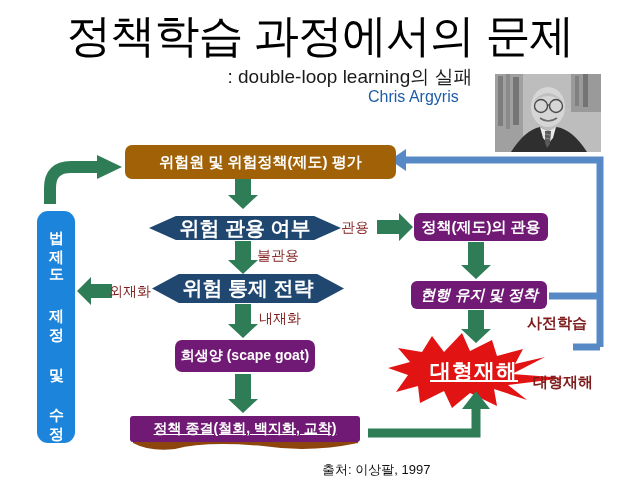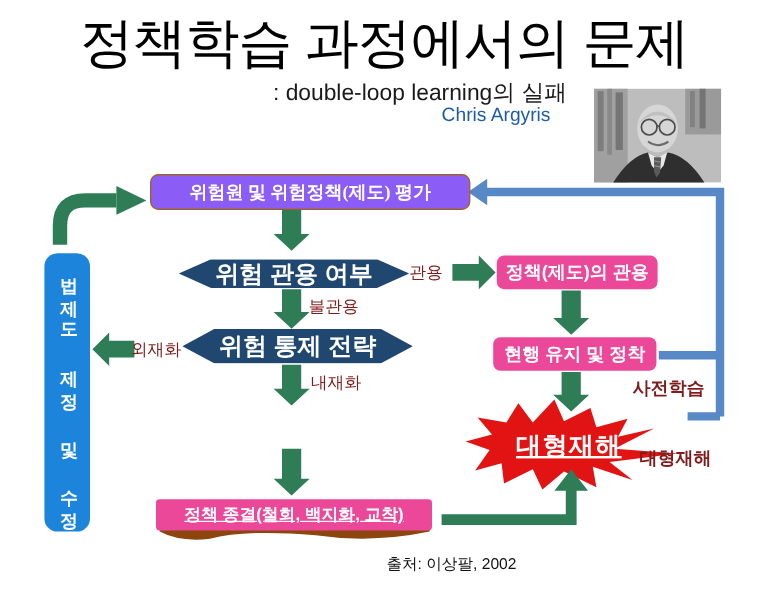--- a/index.html
+++ b/index.html
@@ -17,23 +17,23 @@
   svg.connectors { position:absolute; top:0; left:0; z-index:1; }
   .g-fill { fill:#2E7D56; }
   .g-stroke { stroke:#2E7D56; fill:none; }
   .b-stroke { stroke:#5689C6; fill:none; }
   .b-fill { fill:#5689C6; }
   .burst { fill:#E21313; }
   .wave { fill:#8C450C; }
 
   .box { position:absolute; display:flex; align-items:center; justify-content:center;
          color:#fff; font-weight:bold; white-space:nowrap; z-index:2; }
-  .navy { background:#8b5cf6; border:1px solid #a16207; border-radius:7px; font-size:15px;font-family:Liberation Serif, serif; }
+  .navy { background:#a16207; border:3px solid #a16207; border-radius:7px; font-size:15px; }
   .hex  { background:#1F4770; clip-path:polygon(0 50%,14% 0,86% 0,100% 50%,86% 100%,14% 100%); font-size:20px; }
-  .brown { background:#ec4899; border-radius:6px; font-size:15px; }
+  .brown { background:#701a75; border-radius:6px; font-size:15px; }
 
   .law-box { position:absolute; left:37px; top:211px; width:38px; height:232px;
              background:#1C85DB; border-radius:11px; display:flex; align-items:center; justify-content:center; z-index:2; }
   .law-box span { writing-mode:vertical-rl; text-orientation:upright; color:#fff;
                   font-weight:bold; font-size:15px; letter-spacing:4px; }
 
   .label { position:absolute; color:#7f1d1d; font-size:14px; z-index:2; white-space:nowrap; }
   .label.bold { font-weight:bold; font-size:15px; }
 
   .burst-text { position:absolute; left:400px; top:357px; width:118px; text-align:right;
@@ -100,35 +100,36 @@
     <path class="g-stroke" stroke-width="9" d="M368 433 H476 V406"></path>
     <path class="g-fill" d="M462 409 H490 L476 391 Z"></path>
   </svg>
 
   <div class="box navy" style="left:125px; top:145px; width:265px; height:28px;">위험원 및 위험정책(제도) 평가</div>
 
   <div class="box hex" style="left:149px; top:216px; width:192px; height:24px;">위험 관용 여부</div>
 
   <div class="box hex" style="left:152px; top:274px; width:192px; height:29px;">위험 통제 전략</div>
 
+  <div class="box brown" style="left:175px; top:340px; width:140px; height:32px; font-size:14px; border-radius:7px;">희생양 (scape goat)</div>
 
   <div class="box brown" style="left:130px; top:416px; width:230px; height:26px; border-radius:3px; font-size:14px;text-decoration:underline;">정책 종결(철회, 백지화, 교착)</div>
 
   <div class="law-box">
     <span>법제도 제정 및 수정</span>
   </div>
 
   <div class="box brown" style="left:414px; top:213px; width:134px; height:28px;">정책(제도)의 관용</div>
 
-  <div class="box brown" style="left:411px; top:281px; width:136px; height:28px;">현행 유지 및 정착</div>
+  <div class="box brown" style="left:411px; top:281px; width:136px; height:28px;font-style:italic;">현행 유지 및 정착</div>
 
   <div class="burst-text">대형재해</div>
 
   <div class="label" style="left:341px; top:219px;">관용</div>
   <div class="label" style="left:257px; top:247px;">불관용</div>
   <div class="label" style="left:109px; top:283px;">외재화</div>
   <div class="label" style="left:259px; top:310px;">내재화</div>
   <div class="label bold" style="left:527px; top:314px;">사전학습</div>
   <div class="label bold" style="left:533px; top:373px;">대형재해</div>
 
-  <div class="source">출처: 이상팔, 2002</div>
+  <div class="source">출처: 이상팔, 1997</div>
 
 </div>
 
 </body></html>

